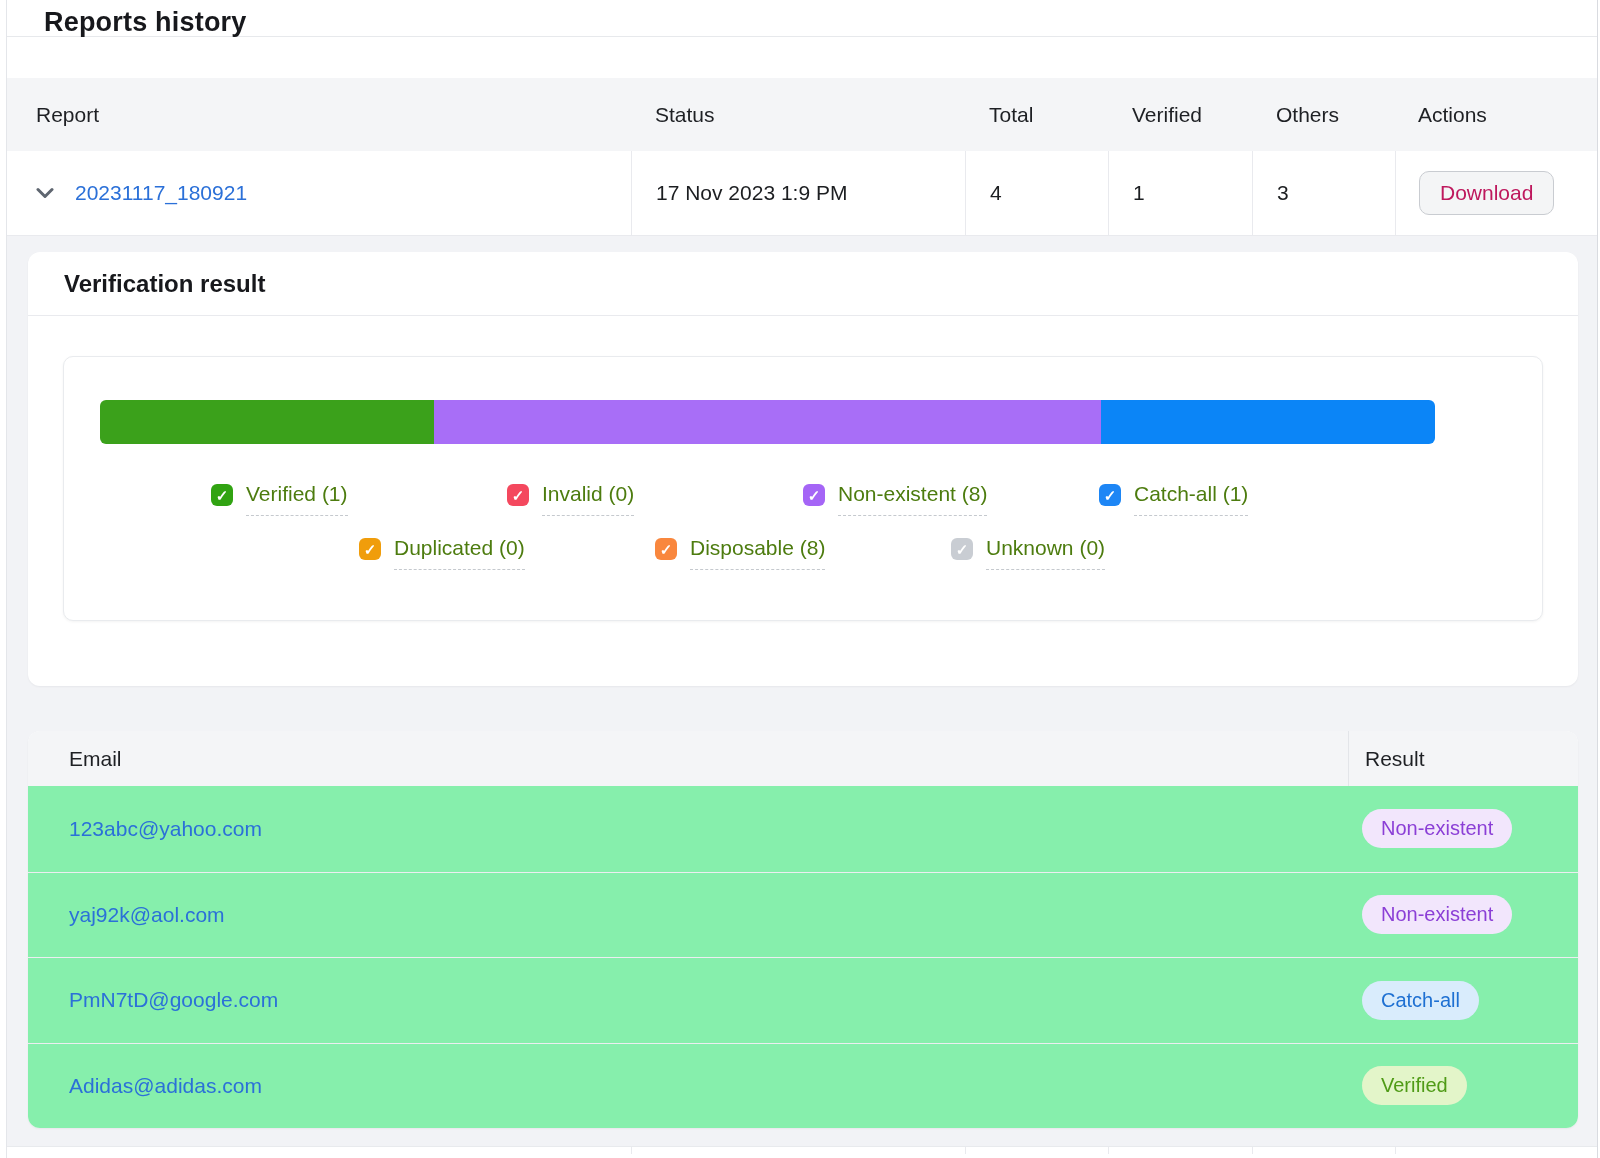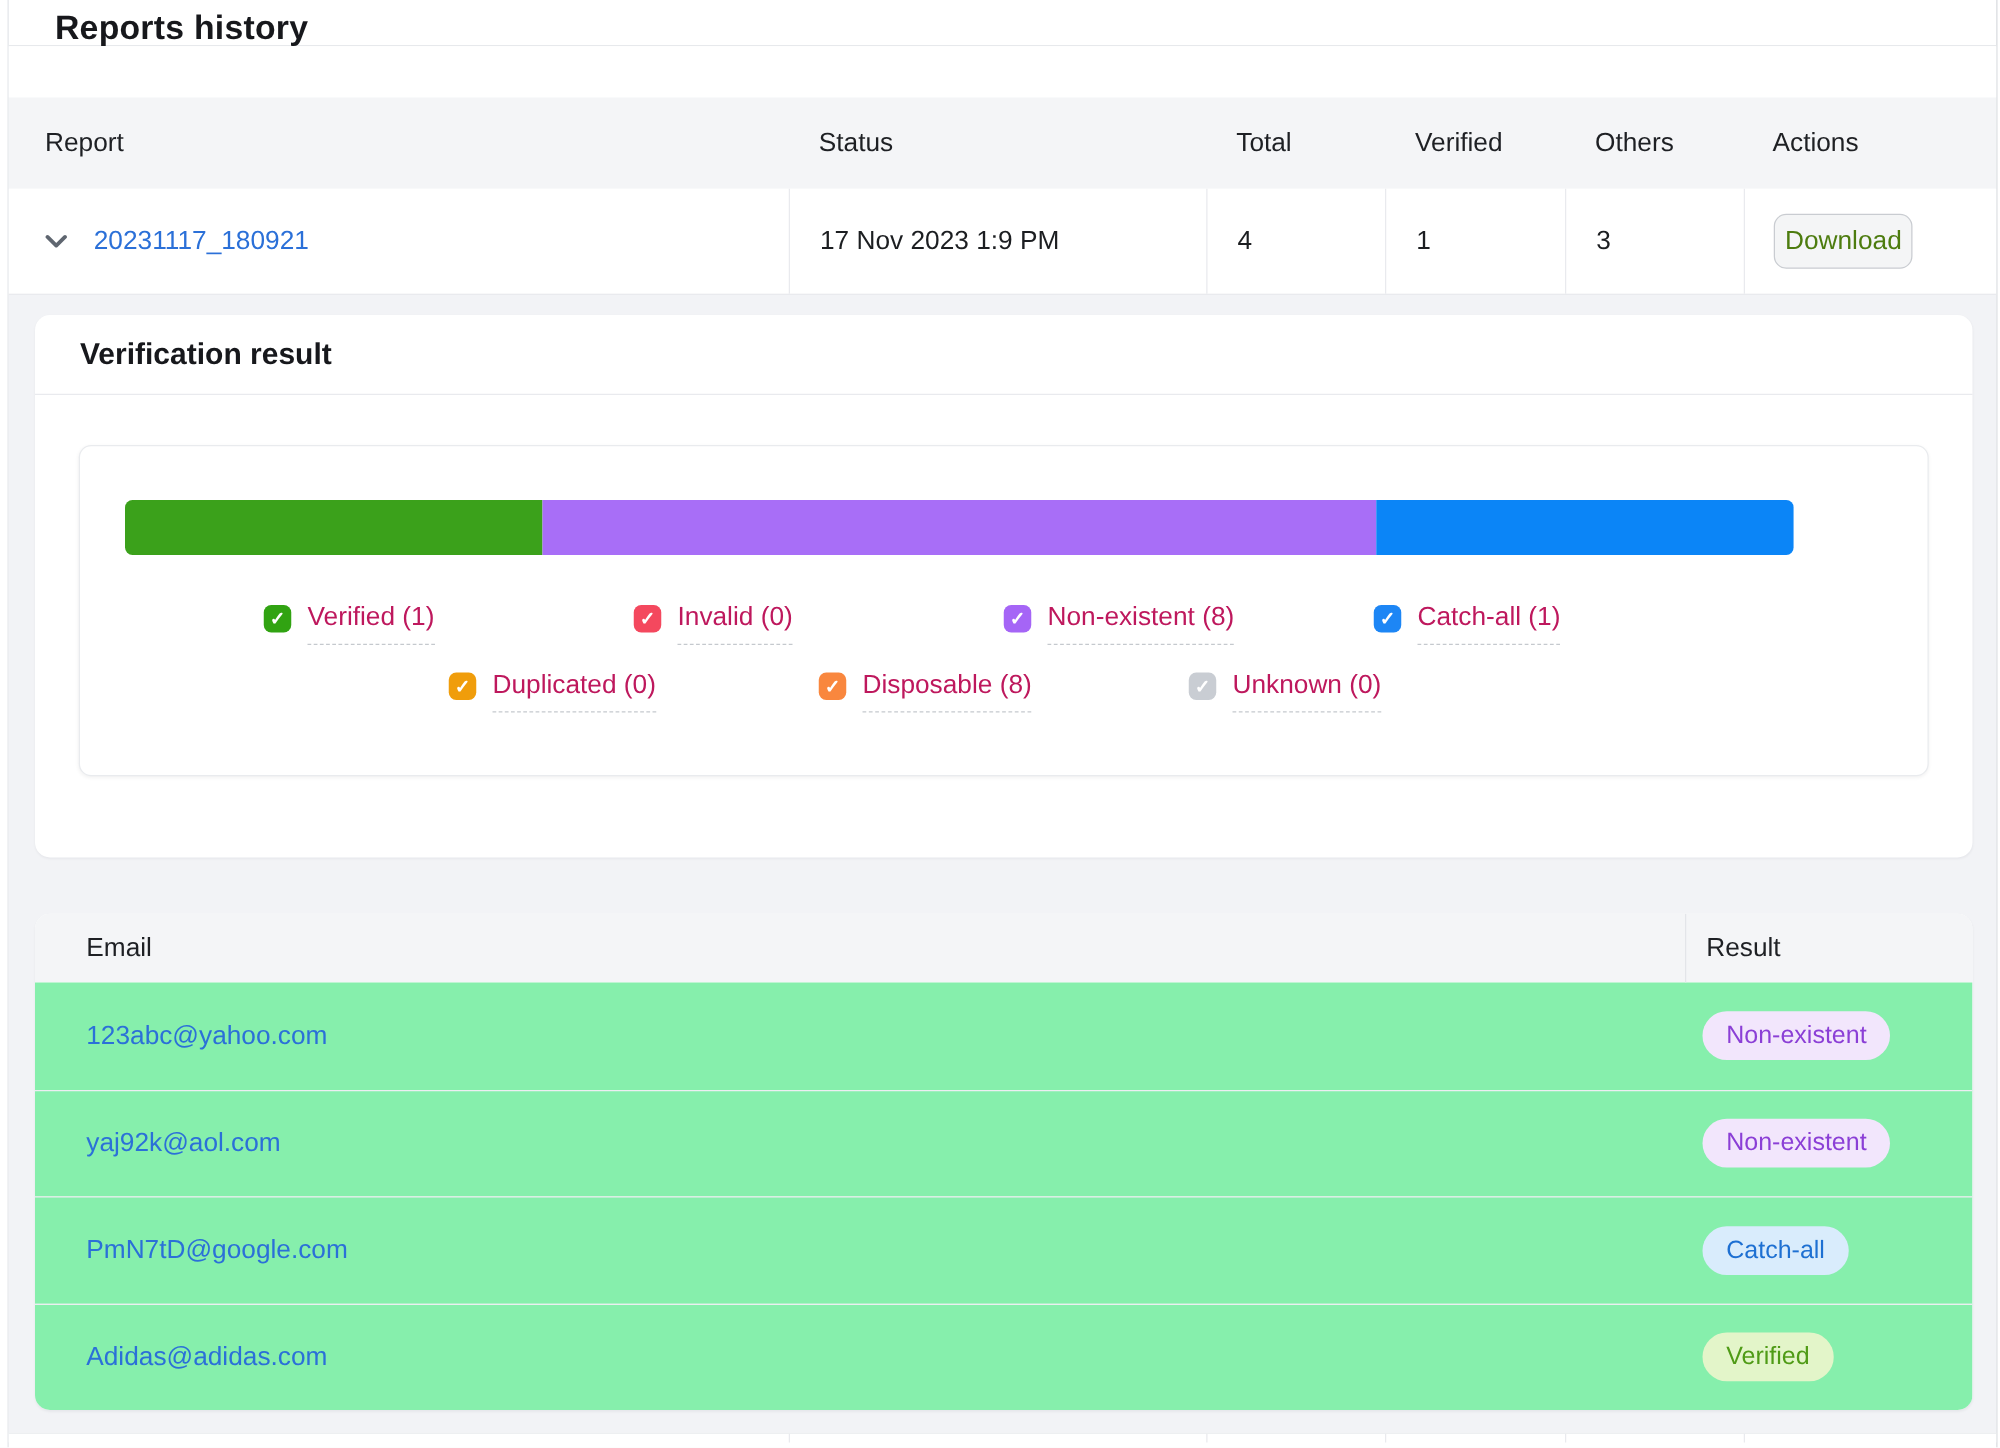--- a/index.html
+++ b/index.html
@@ -20,21 +20,21 @@
   .col-report   { flex:0 0 624px; padding-left:29px; display:flex; align-items:center; }
   .col-status   { flex:0 0 334px; padding-left:24px; }
   .col-total    { flex:0 0 143px; padding-left:24px; }
   .col-verified { flex:0 0 144px; padding-left:24px; }
   .col-others   { flex:0 0 143px; padding-left:24px; }
   .col-actions  { flex:1 1 auto;  padding-left:23px; }
   .rt-body > div { height:100%; display:flex; align-items:center; font-size:21px; }
   .rt-body > div + div { border-left:1px solid #e9eaee; }
   .chevron { width:18px; height:12px; margin-right:21px; display:inline-flex; cursor:pointer; }
   .report-link { color:#2b70d8; text-decoration:none; font-size:21px; cursor:pointer; }
-  .download-btn { height:44px; padding:0 8px; font-size:21px; color:#4d7c0f;
+  .download-btn { height:44px; padding:0 20px; font-size:21px; color:#be185d;
                   background:#f4f5f6; border:1.5px solid #c9ccd1; border-radius:10px;
                   font-family:"Liberation Sans", sans-serif; cursor:pointer; }
 
   
   .expanded { background:#f2f3f6; padding:16px 19px 18px 21px; border-top:1px solid #e9eaee; }
 
   .verif-card { background:#fff; border-radius:12px; box-shadow:0 1px 2px rgba(25,28,33,.05); }
   .verif-card-header { height:64px; display:flex; align-items:center; padding-left:36px;
                        border-bottom:1px solid #e9eaee; }
   .verif-card-title { font-size:24px; font-weight:700; color:#17181c; }
@@ -45,21 +45,21 @@
   .stack-bar { display:flex; width:1335px; height:44px; border-radius:6px; overflow:hidden; }
   .stack-bar > div { height:100%; }
 
   .legend { margin-top:38px; }
   .legend-row { display:flex; justify-content:center; }
   .legend-row + .legend-row { margin-top:20px; }
   .legend-item { flex:0 0 296px; display:flex; align-items:flex-start; }
   .cbx { width:22px; height:22px; border-radius:6px; margin-right:13px; margin-top:2px;
          display:flex; align-items:center; justify-content:center; cursor:pointer; }
   .cbx span { color:#fff; font-size:15px; font-weight:700; line-height:1; }
-  .legend-label { font-size:21px; color:#be185d; padding-bottom:9px;
+  .legend-label { font-size:21px; color:#4d7c0f; padding-bottom:9px;
                   border-bottom:1px dashed #c5c9ce; cursor:pointer; }
 
   
   .email-panel { margin-top:45px; background:#fff; border-radius:12px; overflow:hidden;
                  box-shadow:0 1px 2px rgba(25,28,33,.05); }
   .email-head { display:flex; background:#f4f5f7; height:55px; align-items:center;
                 font-size:21px; color:#1e2024;gap:34px; }
   .email-col { flex:1 1 auto; padding-left:41px; }
   .result-col { flex:0 0 230px; padding-left:16px; height:100%; display:flex; align-items:center;
                 border-left:1px solid #e3e5e9; }

